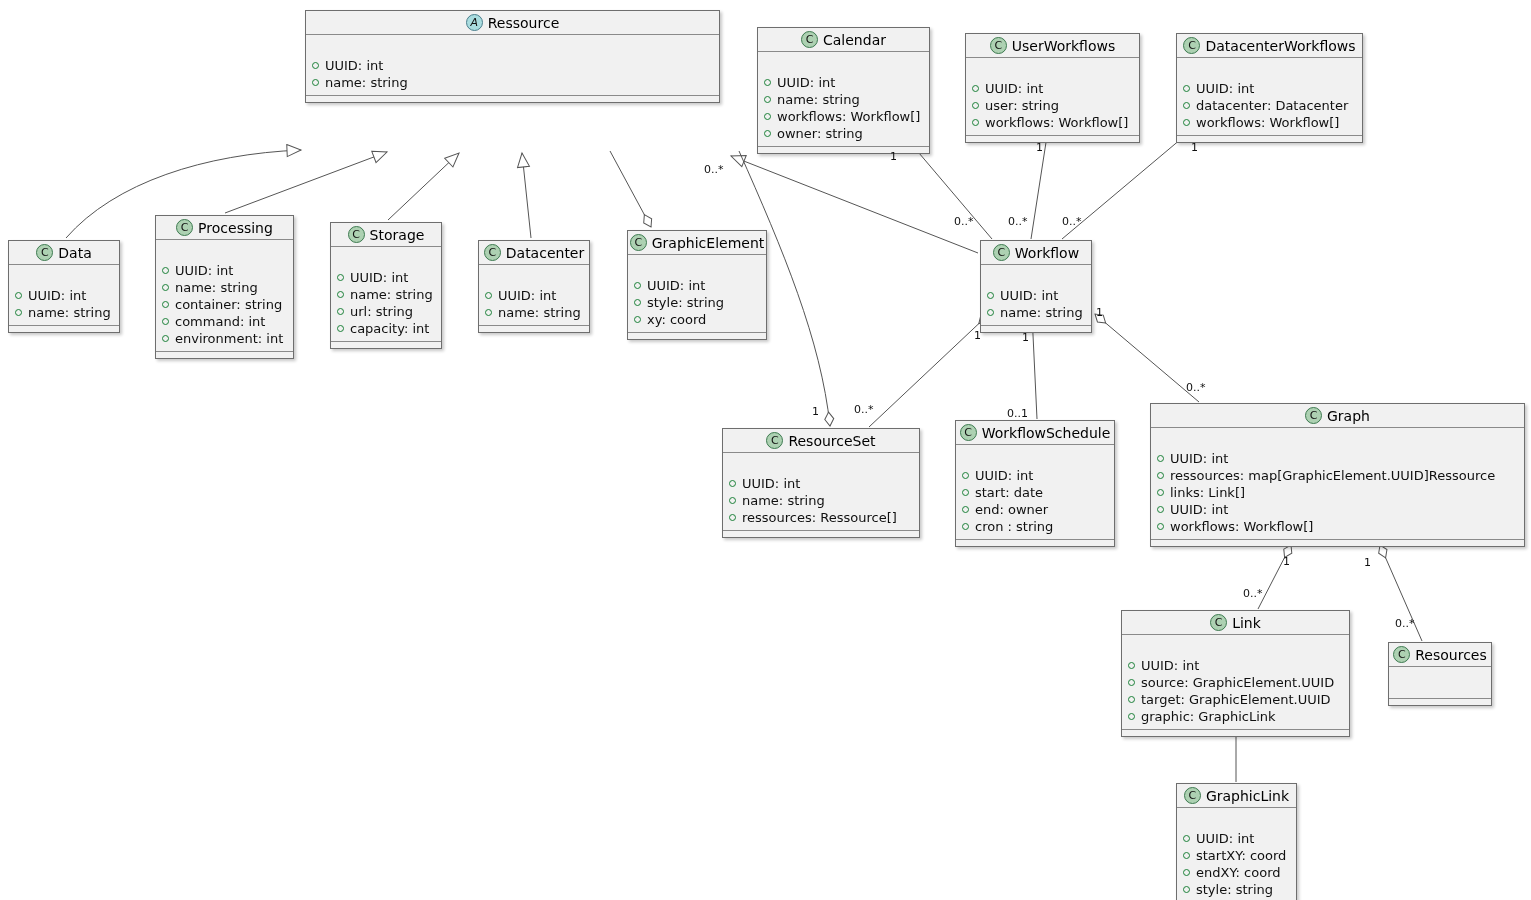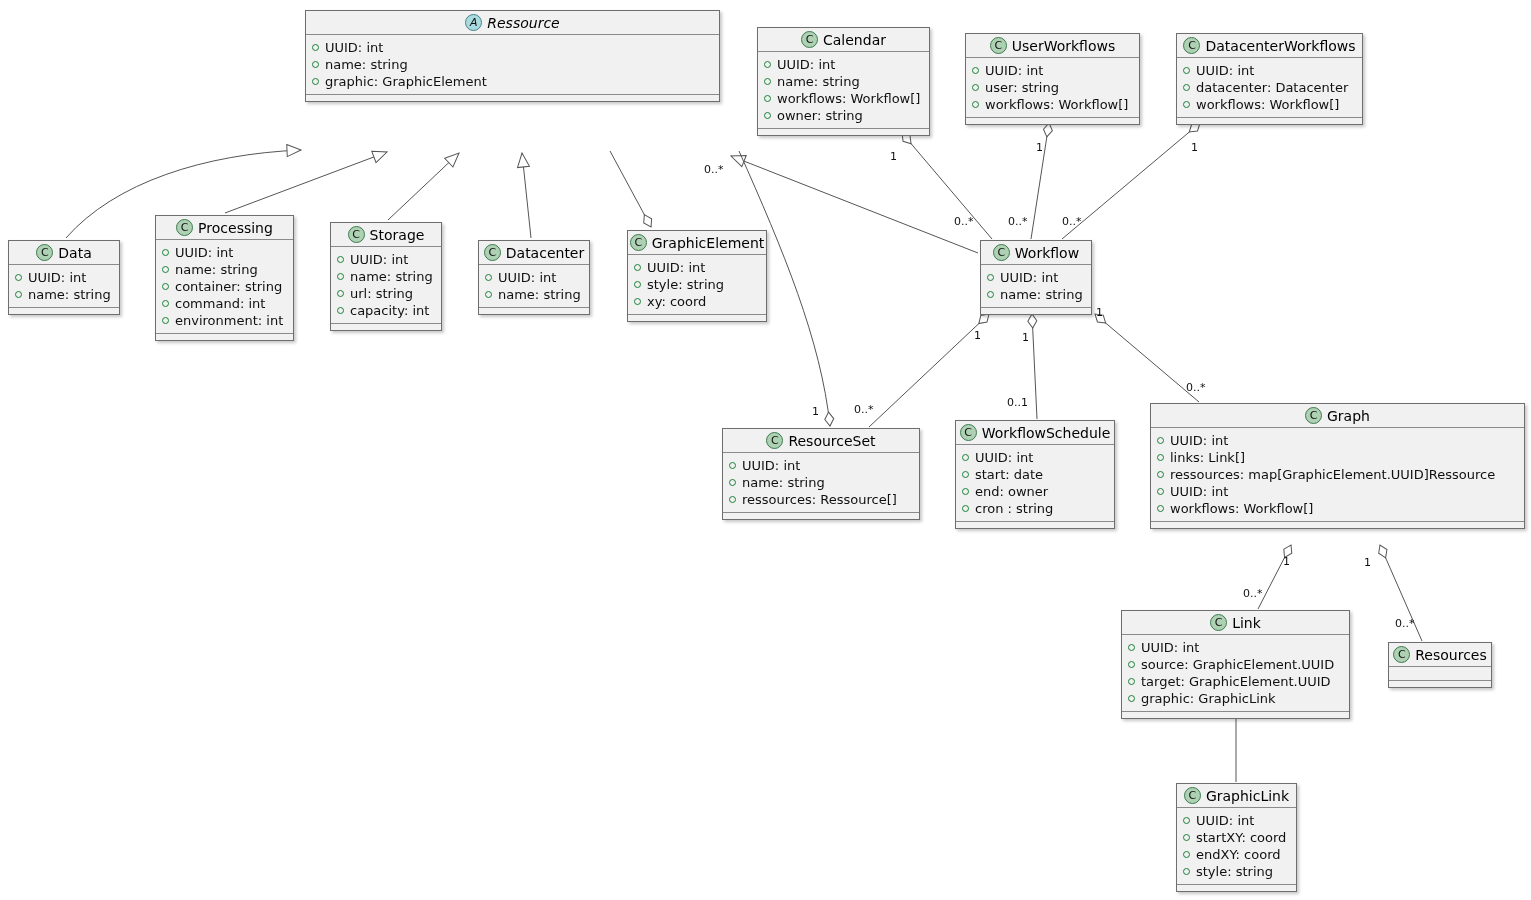--- a/index.html
+++ b/index.html
@@ -25,32 +25,32 @@
     display: flex;
     align-items: center;
     justify-content: center;
     gap: 5px;
     padding: 3px 6px;
     border-bottom: 1px solid #8a8a8a;
     font-size: 14px;
     color: #000000;
     white-space: nowrap;
   }
-  .uml-class.abstract .cname { font-style: italic; }
+  .uml-class.abstract .cname { }
   .spot {
     width: 17px; height: 17px;
     border-radius: 50%;
     display: flex; align-items: center; justify-content: center;
     font-size: 11px; line-height: 1;
     color: #101010;
     flex: 0 0 auto;
   }
   .spot.class    { background: #add1b2; border: 1px solid #3d7a50; }
   .spot.abstract { background: #a9dcdf; border: 1px solid #4a7e8c; font-style: italic; }
-  .attrs { padding: 4px 6px 4px 6px; min-height: 13px; }
+  .attrs { padding: 4px 6px 4px 6px; min-height: 13px; margin-top: 18px; }
   .attr {
     display: flex; align-items: center; gap: 6px;
     font-size: 13px; line-height: 17px;
     color: #101010;
     white-space: nowrap;
   }
   .bullet {
     width: 7px; height: 7px;
     border: 1px solid #1c8139;
     border-radius: 50%;
@@ -104,24 +104,20 @@
       </div>
       <div class="attrs">
         <div class="attr">
           <span class="bullet"></span>
           <span>UUID: int</span>
         </div>
         <div class="attr">
           <span class="bullet"></span>
           <span>name: string</span>
         </div>
-        <div class="attr">
-          <span class="bullet"></span>
-          <span>graphic: GraphicElement</span>
-        </div>
       </div>
       <div class="methods"></div>
     </div>
     <div class="uml-class" style="left: 757px; top: 27px; width: 173px;">
       <div class="title">
         <span class="spot class">C</span>
         <span class="cname">Calendar</span>
       </div>
       <div class="attrs">
         <div class="attr">
@@ -362,25 +358,25 @@
         <span class="spot class">C</span>
         <span class="cname">Graph</span>
       </div>
       <div class="attrs">
         <div class="attr">
           <span class="bullet"></span>
           <span>UUID: int</span>
         </div>
         <div class="attr">
           <span class="bullet"></span>
+          <span>ressources: map[GraphicElement.UUID]Ressource</span>
+        </div>
+        <div class="attr">
+          <span class="bullet"></span>
           <span>links: Link[]</span>
-        </div>
-        <div class="attr">
-          <span class="bullet"></span>
-          <span>ressources: map[GraphicElement.UUID]Ressource</span>
         </div>
         <div class="attr">
           <span class="bullet"></span>
           <span>UUID: int</span>
         </div>
         <div class="attr">
           <span class="bullet"></span>
           <span>workflows: Workflow[]</span>
         </div>
       </div>
@@ -448,20 +444,20 @@
     <div class="mult" style="left: 890px; top: 150px;">1</div>
     <div class="mult" style="left: 954px; top: 215px;">0..*</div>
     <div class="mult" style="left: 1036px; top: 141px;">1</div>
     <div class="mult" style="left: 1008px; top: 215px;">0..*</div>
     <div class="mult" style="left: 1191px; top: 141px;">1</div>
     <div class="mult" style="left: 1062px; top: 215px;">0..*</div>
     <div class="mult" style="left: 974px; top: 329px;">1</div>
     <div class="mult" style="left: 854px; top: 403px;">0..*</div>
     <div class="mult" style="left: 812px; top: 405px;">1</div>
     <div class="mult" style="left: 1022px; top: 331px;">1</div>
-    <div class="mult" style="left: 1007px; top: 396px;">0..1</div>
+    <div class="mult" style="left: 1007px; top: 407px;">0..1</div>
     <div class="mult" style="left: 1096px; top: 306px;">1</div>
     <div class="mult" style="left: 1186px; top: 381px;">0..*</div>
     <div class="mult" style="left: 1283px; top: 555px;">1</div>
     <div class="mult" style="left: 1243px; top: 587px;">0..*</div>
     <div class="mult" style="left: 1364px; top: 556px;">1</div>
     <div class="mult" style="left: 1395px; top: 617px;">0..*</div>
   </div>
 
 </body></html>

